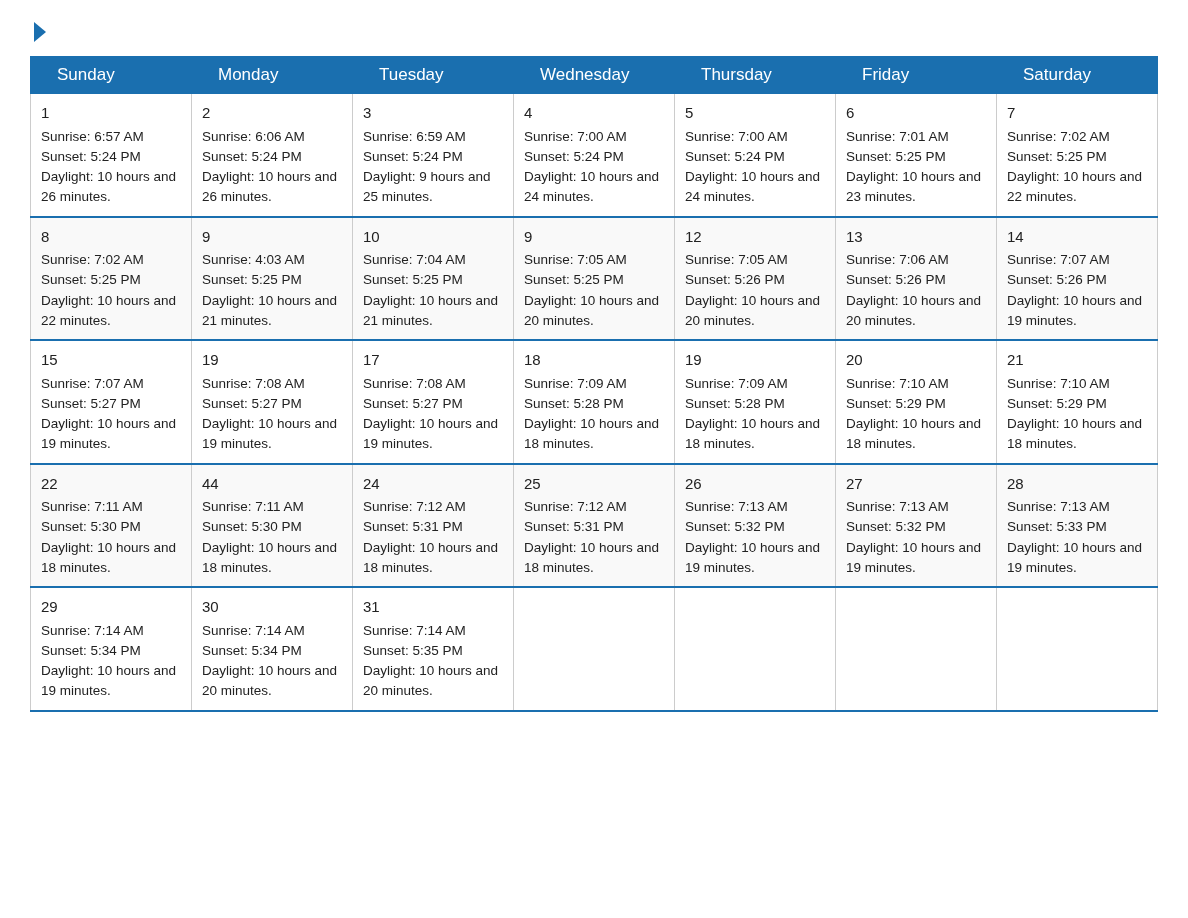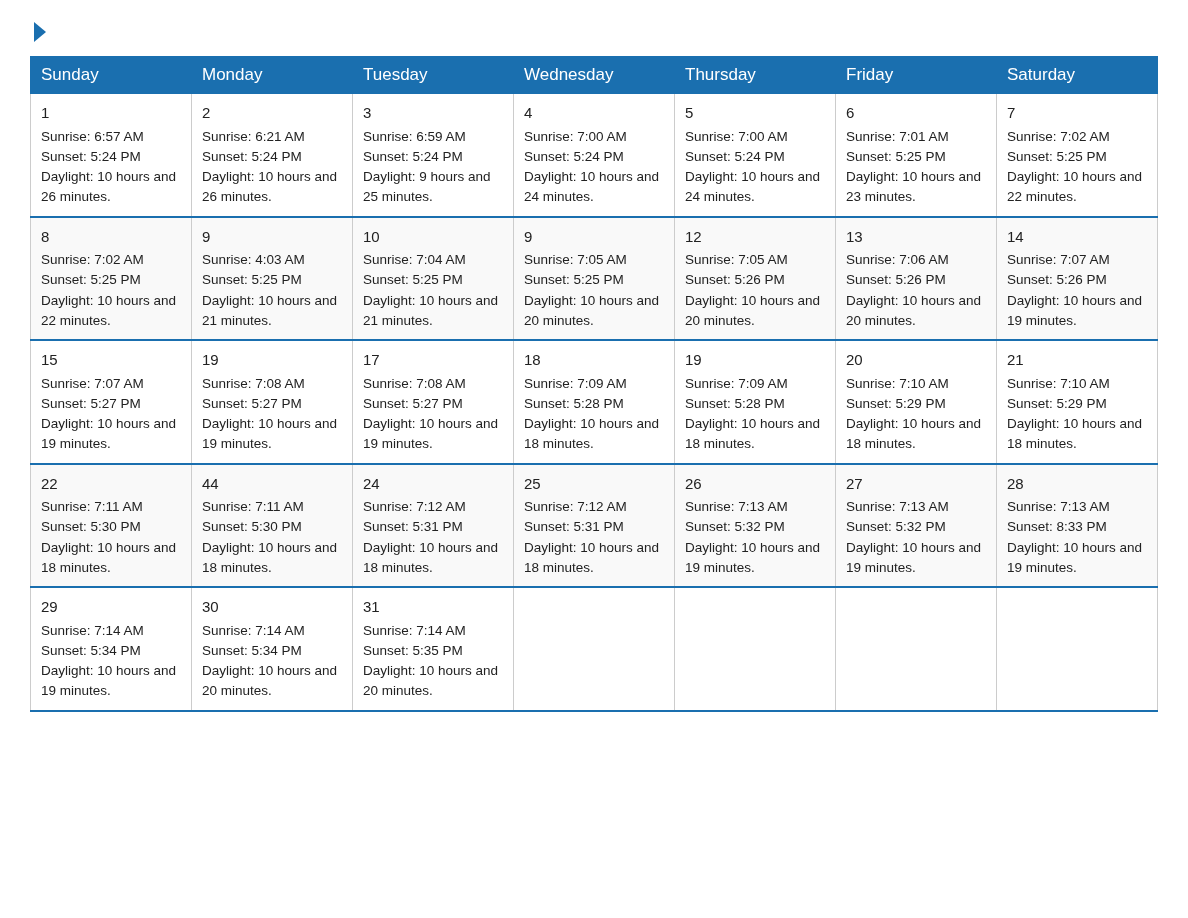--- a/index.html
+++ b/index.html
@@ -67,21 +67,21 @@
       border-collapse: collapse;
       table-layout: fixed;
     }
     thead tr {
       background-color: #1a6faf;
     }
     thead th {
       color: #fff;
       font-size: 17px;
       font-weight: normal;
-      padding: 8px 10px;
+      padding: 8px 26px;
       text-align: left;
       border: 1px solid #1a6faf;
     }
     tbody tr {
       border-bottom: 2px solid #1a6faf;
     }
     tbody td {
       vertical-align: top;
       padding: 8px 10px;
       font-size: 13.5px;
@@ -126,21 +126,21 @@
         <th>Tuesday</th>
         <th>Wednesday</th>
         <th>Thursday</th>
         <th>Friday</th>
         <th>Saturday</th>
       </tr>
   </thead>
   <tbody id="calendar-body">
   <tr>
         <td><span class="day-num">1</span><span>Sunrise: 6:57 AM</span><br><span>Sunset: 5:24 PM</span><br><span>Daylight: 10 hours and 26 minutes.</span></td>
-        <td><span class="day-num">2</span><span>Sunrise: 6:21 AM</span><br><span>Sunset: 5:24 PM</span><br><span>Daylight: 10 hours and 26 minutes.</span></td>
+        <td><span class="day-num">2</span><span>Sunrise: 6:06 AM</span><br><span>Sunset: 5:24 PM</span><br><span>Daylight: 10 hours and 26 minutes.</span></td>
         <td><span class="day-num">3</span><span>Sunrise: 6:59 AM</span><br><span>Sunset: 5:24 PM</span><br><span>Daylight: 9 hours and 25 minutes.</span></td>
         <td><span class="day-num">4</span><span>Sunrise: 7:00 AM</span><br><span>Sunset: 5:24 PM</span><br><span>Daylight: 10 hours and 24 minutes.</span></td>
         <td><span class="day-num">5</span><span>Sunrise: 7:00 AM</span><br><span>Sunset: 5:24 PM</span><br><span>Daylight: 10 hours and 24 minutes.</span></td>
         <td><span class="day-num">6</span><span>Sunrise: 7:01 AM</span><br><span>Sunset: 5:25 PM</span><br><span>Daylight: 10 hours and 23 minutes.</span></td>
         <td><span class="day-num">7</span><span>Sunrise: 7:02 AM</span><br><span>Sunset: 5:25 PM</span><br><span>Daylight: 10 hours and 22 minutes.</span></td>
       </tr>
       <tr>
         <td><span class="day-num">8</span><span>Sunrise: 7:02 AM</span><br><span>Sunset: 5:25 PM</span><br><span>Daylight: 10 hours and 22 minutes.</span></td>
         <td><span class="day-num">9</span><span>Sunrise: 4:03 AM</span><br><span>Sunset: 5:25 PM</span><br><span>Daylight: 10 hours and 21 minutes.</span></td>
         <td><span class="day-num">10</span><span>Sunrise: 7:04 AM</span><br><span>Sunset: 5:25 PM</span><br><span>Daylight: 10 hours and 21 minutes.</span></td>
@@ -158,21 +158,21 @@
         <td><span class="day-num">20</span><span>Sunrise: 7:10 AM</span><br><span>Sunset: 5:29 PM</span><br><span>Daylight: 10 hours and 18 minutes.</span></td>
         <td><span class="day-num">21</span><span>Sunrise: 7:10 AM</span><br><span>Sunset: 5:29 PM</span><br><span>Daylight: 10 hours and 18 minutes.</span></td>
       </tr>
       <tr>
         <td><span class="day-num">22</span><span>Sunrise: 7:11 AM</span><br><span>Sunset: 5:30 PM</span><br><span>Daylight: 10 hours and 18 minutes.</span></td>
         <td><span class="day-num">44</span><span>Sunrise: 7:11 AM</span><br><span>Sunset: 5:30 PM</span><br><span>Daylight: 10 hours and 18 minutes.</span></td>
         <td><span class="day-num">24</span><span>Sunrise: 7:12 AM</span><br><span>Sunset: 5:31 PM</span><br><span>Daylight: 10 hours and 18 minutes.</span></td>
         <td><span class="day-num">25</span><span>Sunrise: 7:12 AM</span><br><span>Sunset: 5:31 PM</span><br><span>Daylight: 10 hours and 18 minutes.</span></td>
         <td><span class="day-num">26</span><span>Sunrise: 7:13 AM</span><br><span>Sunset: 5:32 PM</span><br><span>Daylight: 10 hours and 19 minutes.</span></td>
         <td><span class="day-num">27</span><span>Sunrise: 7:13 AM</span><br><span>Sunset: 5:32 PM</span><br><span>Daylight: 10 hours and 19 minutes.</span></td>
-        <td><span class="day-num">28</span><span>Sunrise: 7:13 AM</span><br><span>Sunset: 8:33 PM</span><br><span>Daylight: 10 hours and 19 minutes.</span></td>
+        <td><span class="day-num">28</span><span>Sunrise: 7:13 AM</span><br><span>Sunset: 5:33 PM</span><br><span>Daylight: 10 hours and 19 minutes.</span></td>
       </tr>
       <tr>
         <td><span class="day-num">29</span><span>Sunrise: 7:14 AM</span><br><span>Sunset: 5:34 PM</span><br><span>Daylight: 10 hours and 19 minutes.</span></td>
         <td><span class="day-num">30</span><span>Sunrise: 7:14 AM</span><br><span>Sunset: 5:34 PM</span><br><span>Daylight: 10 hours and 20 minutes.</span></td>
         <td><span class="day-num">31</span><span>Sunrise: 7:14 AM</span><br><span>Sunset: 5:35 PM</span><br><span>Daylight: 10 hours and 20 minutes.</span></td>
         <td></td>
         <td></td>
         <td></td>
         <td></td>
       </tr>

